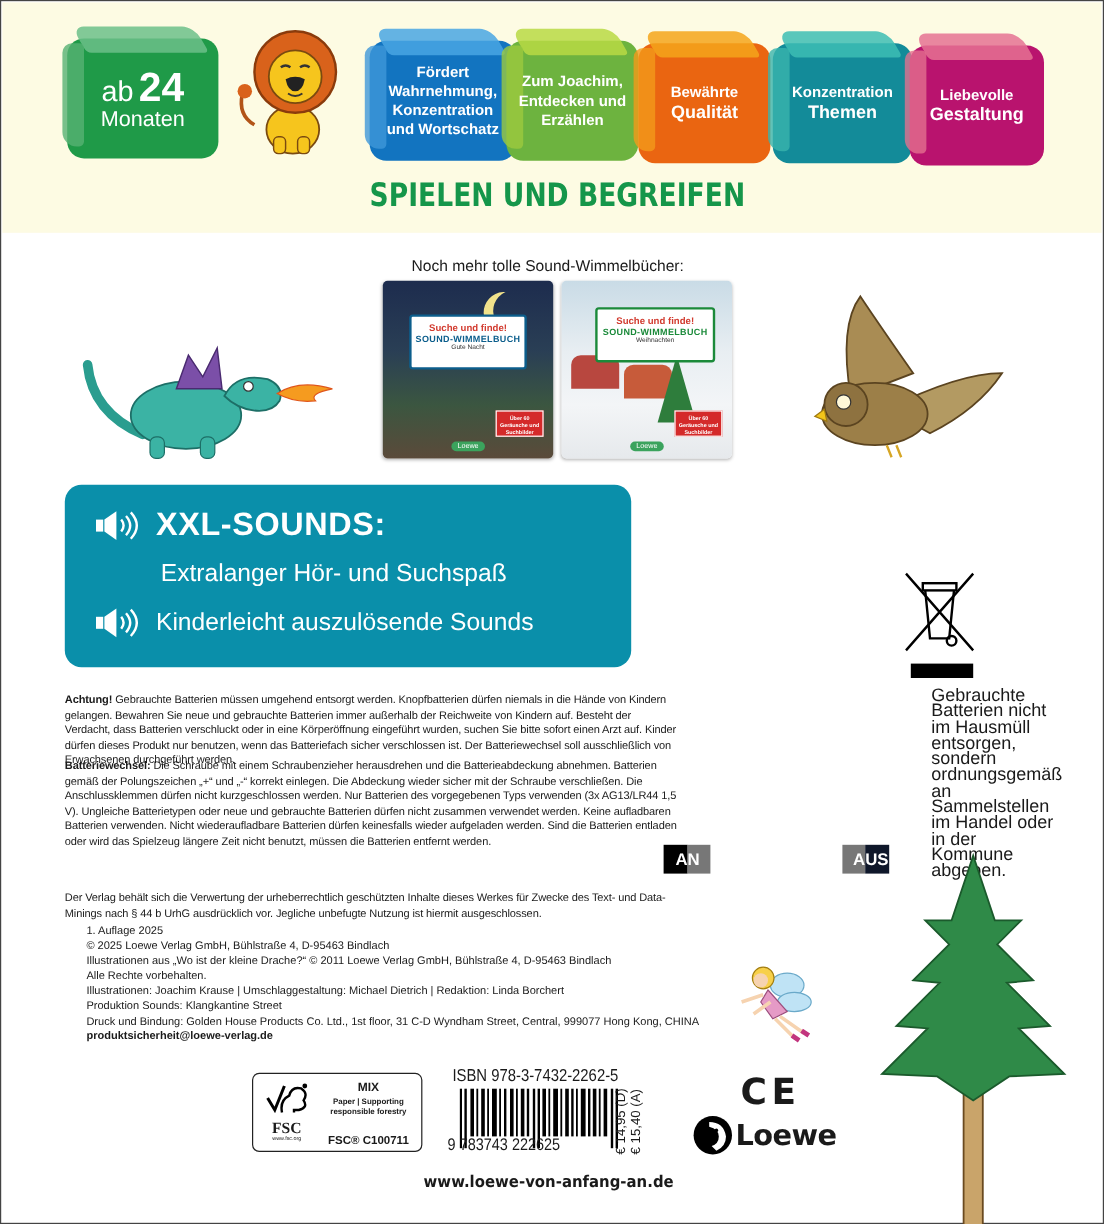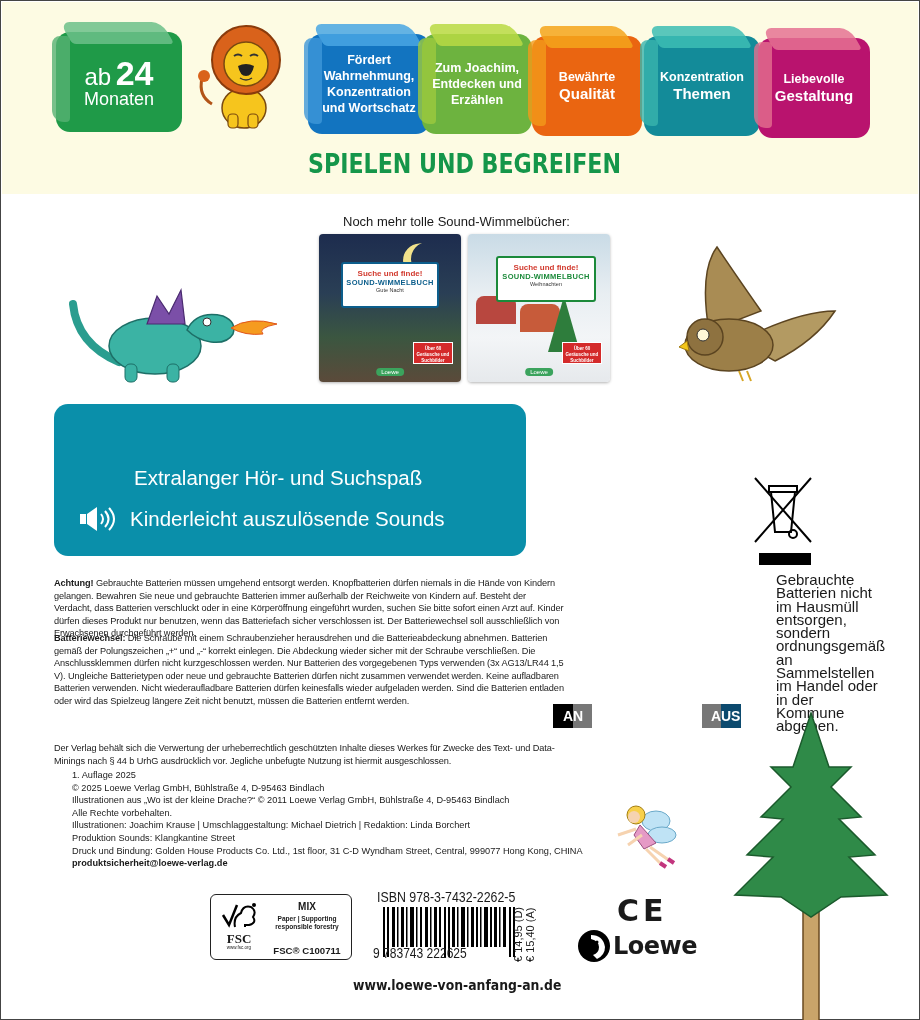--- a/index.html
+++ b/index.html
@@ -91,21 +91,21 @@
   .bin-text { position: absolute; left: 775px; top: 572px; width: 110px; font-size: 15px; line-height: 13.3px; }
 
   
   .switch { position: absolute; height: 24px; display: flex; font-size: 14px; font-weight: bold; color: #fff; }
   .switch span { display: inline-flex; align-items: center; justify-content: center; height: 24px; }
   .sw-an { left: 552px; top: 703px; }
   .sw-an .a { width: 20px; background: #000; justify-content: flex-end; }
   .sw-an .b { width: 19px; background: #777; justify-content: flex-start; }
   .sw-aus { left: 701px; top: 703px; }
   .sw-aus .a { width: 19px; background: #777; justify-content: flex-end; }
-  .sw-aus .b { width: 20px; background: #0c4a6e; justify-content: flex-start; }
+  .sw-aus .b { width: 20px; background: #0f172a; justify-content: flex-start; }
 
   
   .fsc { position: absolute; left: 209px; top: 893px; width: 142px; height: 66px; border: 1.5px solid #222; border-radius: 6px; }
   .fsc-logo { position: absolute; left: 8px; top: 6px; width: 40px; height: 54px; text-align: center; }
   .fsc-tree { width: 36px; height: 28px; }
   .fsc-name { font-family: "Liberation Serif", serif; font-weight: bold; font-size: 13px; line-height: 12px; }
   .fsc-url { font-size: 4.5px; }
   .fsc-right { position: absolute; left: 54px; top: 6px; width: 84px; text-align: center; }
   .fsc-mix { font-weight: bold; font-size: 10px; }
   .fsc-desc { font-size: 6.6px; font-weight: bold; line-height: 8px; margin-top: 3px; }
@@ -246,20 +246,28 @@
     <path d="M40 90 q-10 -60 8 -84 q16 24 44 64z" fill="#a98c54" stroke="#5b4420" stroke-width="1.5"></path>
     <path d="M70 100 q60 -30 96 -30 q-20 30 -60 50z" fill="#b39a62" stroke="#5b4420" stroke-width="1.5"></path>
     <ellipse cx="60" cy="104" rx="44" ry="26" fill="#9c7f48" stroke="#5b4420" stroke-width="1.5"></ellipse>
     <circle cx="36" cy="96" r="18" fill="#8e7240" stroke="#5b4420" stroke-width="1.5"></circle>
     <circle cx="34" cy="94" r="6" fill="#fff8d8" stroke="#333"></circle>
     <path d="M18 100 l-8 6 l10 4z" fill="#f2c51a" stroke="#a07a10"></path>
     <path d="M70 130 l4 10 M78 130 l4 10" stroke="#d6a626" stroke-width="2"></path>
   </svg>
 
   <div class="sound-box">
+    <div class="sound-row sr1">
+      <svg class="ico" viewBox="0 0 38 26">
+        <rect x="0" y="8" width="6" height="10" fill="#fff"></rect>
+        <path d="M7 8 l10 -7 v24 l-10 -7z" fill="#fff"></path>
+        <path d="M21 8 q4 5 0 10 M25 5 q7 8 0 16 M29 2 q10 11 0 22" stroke="#fff" stroke-width="2" fill="none"></path>
+      </svg>
+      <span class="lbl">XXL-SOUNDS:</span>
+    </div>
     <div class="sr-sub">Extralanger Hör- und Suchspaß</div>
     <div class="sound-row sr2">
       <svg class="ico" viewBox="0 0 38 26">
         <rect x="0" y="8" width="6" height="10" fill="#fff"></rect>
         <path d="M7 8 l10 -7 v24 l-10 -7z" fill="#fff"></path>
         <path d="M21 8 q4 5 0 10 M25 5 q7 8 0 16 M29 2 q10 11 0 22" stroke="#fff" stroke-width="2" fill="none"></path>
       </svg>
       <span class="lbl">Kinderleicht auszulösende Sounds</span>
     </div>
   </div>

